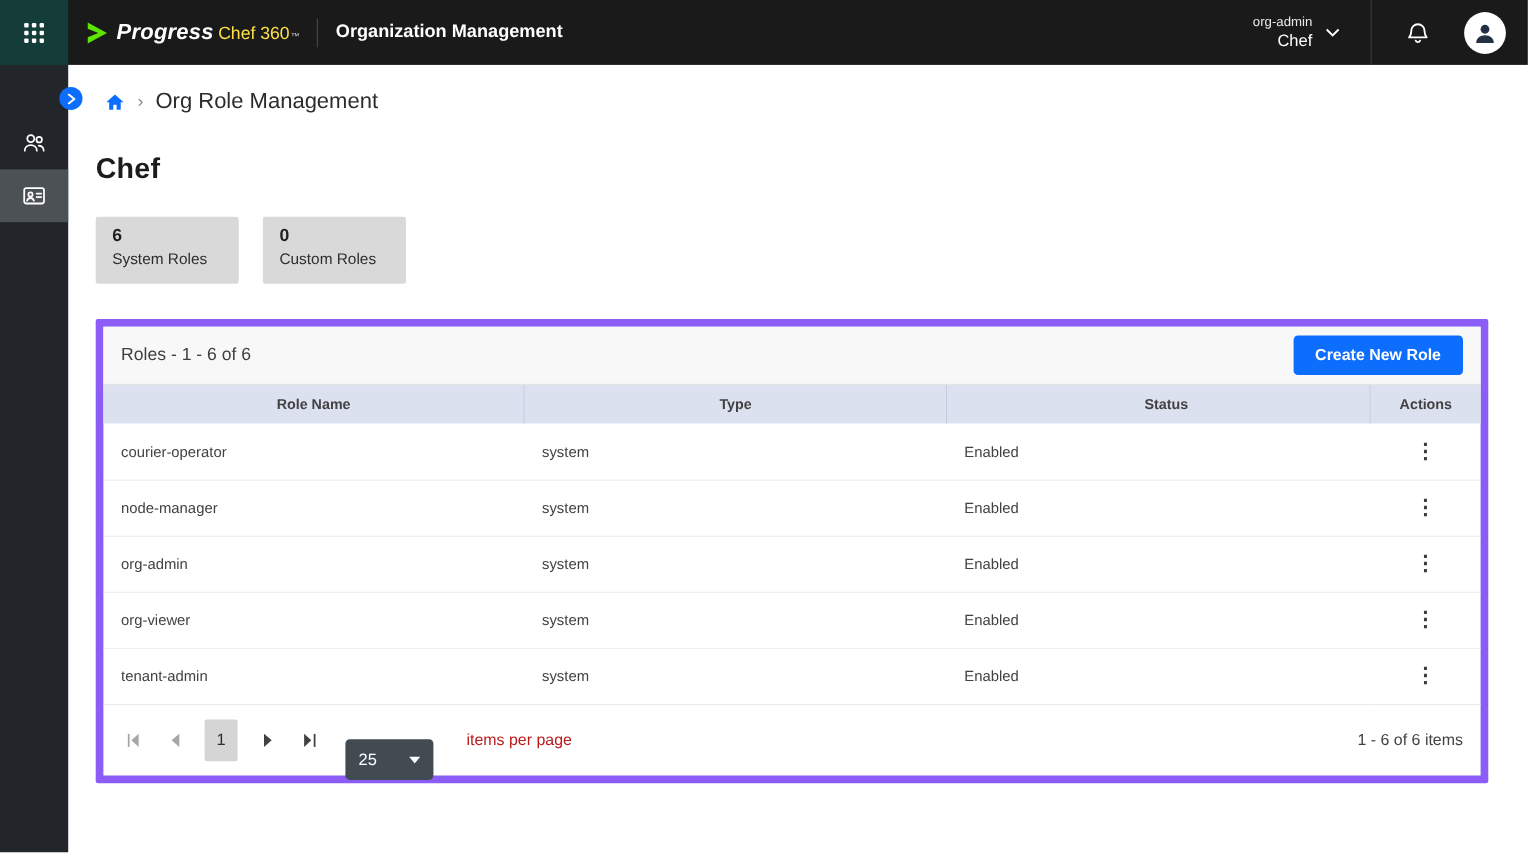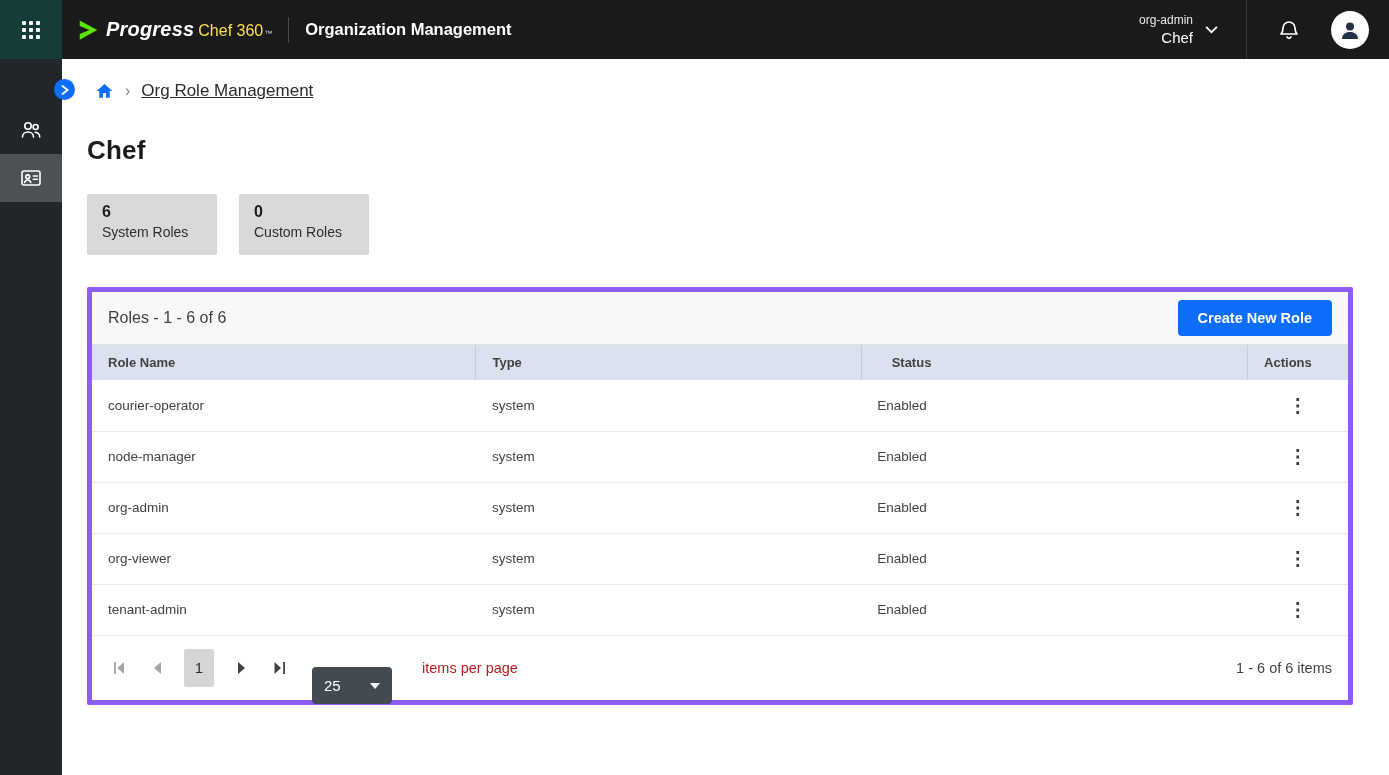--- a/index.html
+++ b/index.html
@@ -42,34 +42,34 @@
   .sidebar-toggle{position:absolute;top:20px;left:54px;width:21px;height:21px;border-radius:50%;background:var(--accent);display:flex;align-items:center;justify-content:center;cursor:pointer;}
   .sidebar-items{margin-top:47px;}
   .side-item{width:62px;height:48px;display:flex;align-items:center;justify-content:center;cursor:pointer;}
   .side-item.active{background:#4c5156;}
 
   
   .main{position:absolute;top:59px;left:62px;right:0;bottom:0;background:#fff;overflow:hidden;}
   .breadcrumb{display:flex;align-items:center;gap:11px;margin:22px 0 0 33px;}
   .breadcrumb-home{display:flex;cursor:pointer;}
   .breadcrumb-sep{color:#8a8a8a;font-size:16px;line-height:1;}
-  .breadcrumb-link{color:#2b2b2b;font-size:17px;text-decoration:underline;cursor:pointer;}
+  .breadcrumb-link{color:#2b2b2b;font-size:20px;cursor:pointer;}
   .page-title{margin:34px 0 0 25px;font-size:26px;font-weight:700;color:#1c1c1c;letter-spacing:.2px;}
   .stats{display:flex;gap:22px;margin:28px 0 0 25px;}
   .stat-card{width:130px;height:61px;background:var(--stat-card-bg);border-radius:2px;padding:9px 15px;}
   .stat-value{font-size:16px;font-weight:700;color:#1d1d1d;}
   .stat-label{font-size:14px;color:#2e2e2e;margin-top:3px;}
 
   
-  .grid-card{margin:32px 36px 0 25px;border:5px solid #8b5cf6;border-radius:2px;background:#fff;}
+  .grid-card{margin:32px 36px 0 25px;border:7px solid #8b5cf6;border-radius:2px;background:#fff;}
   .grid-toolbar{display:flex;align-items:center;justify-content:space-between;background:#f8f8f8;padding:8px 16px;height:53px;border-bottom:1px solid #e3e3e3;}
   .grid-title{font-size:16px;color:#3f3f3f;}
   .create-btn{background:var(--accent);color:#fff;border:none;border-radius:4px;font-weight:700;font-size:14.5px;padding:10px 20px;cursor:pointer;font-family:inherit;}
   table{width:100%;border-collapse:collapse;table-layout:fixed;}
-  thead th{background:var(--table-header-bg);font-size:13px;font-weight:700;color:#424242;text-align:left;padding:10px 16px;height:35px;}
+  thead th{background:var(--table-header-bg);font-size:13px;font-weight:700;color:#424242;text-align:center;padding:10px 16px;height:35px;}
   thead th + th{border-left:1px solid #c6cce0;}
   th.col-name{width:30.6%;} th.col-type{width:30.7%;} th.col-status{width:30.8%;padding-left:30px;} th.col-actions{width:8%;}
   tbody td{font-size:13.5px;color:#424242;padding:16px;border-bottom:1px solid #ececec;height:51px;}
   td.actions-cell{text-align:center;padding:8px;}
   .kebab{font-size:19px;color:#3b3b3b;cursor:pointer;line-height:1;display:inline-block;padding:5px 9px;font-weight:700;}
 
   
   .pager{display:flex;align-items:center;padding:13px 16px;height:64px;}
   .pager-left{display:flex;align-items:center;gap:16px;}
   .pg-btn{display:flex;align-items:center;justify-content:center;width:22px;height:22px;cursor:pointer;background:none;border:none;}

